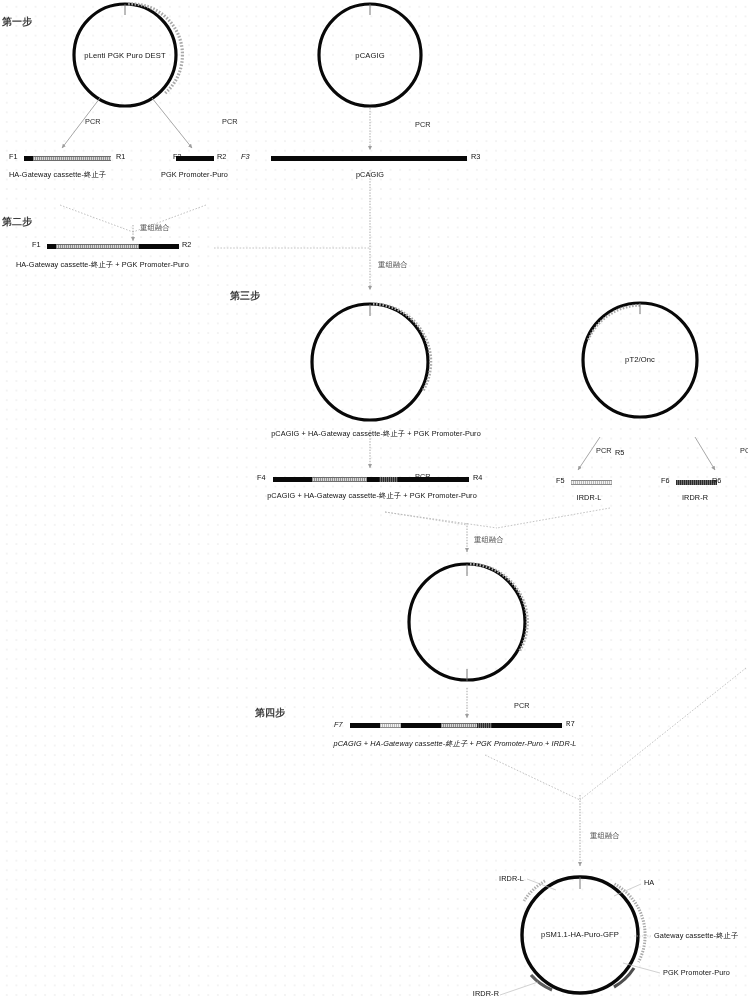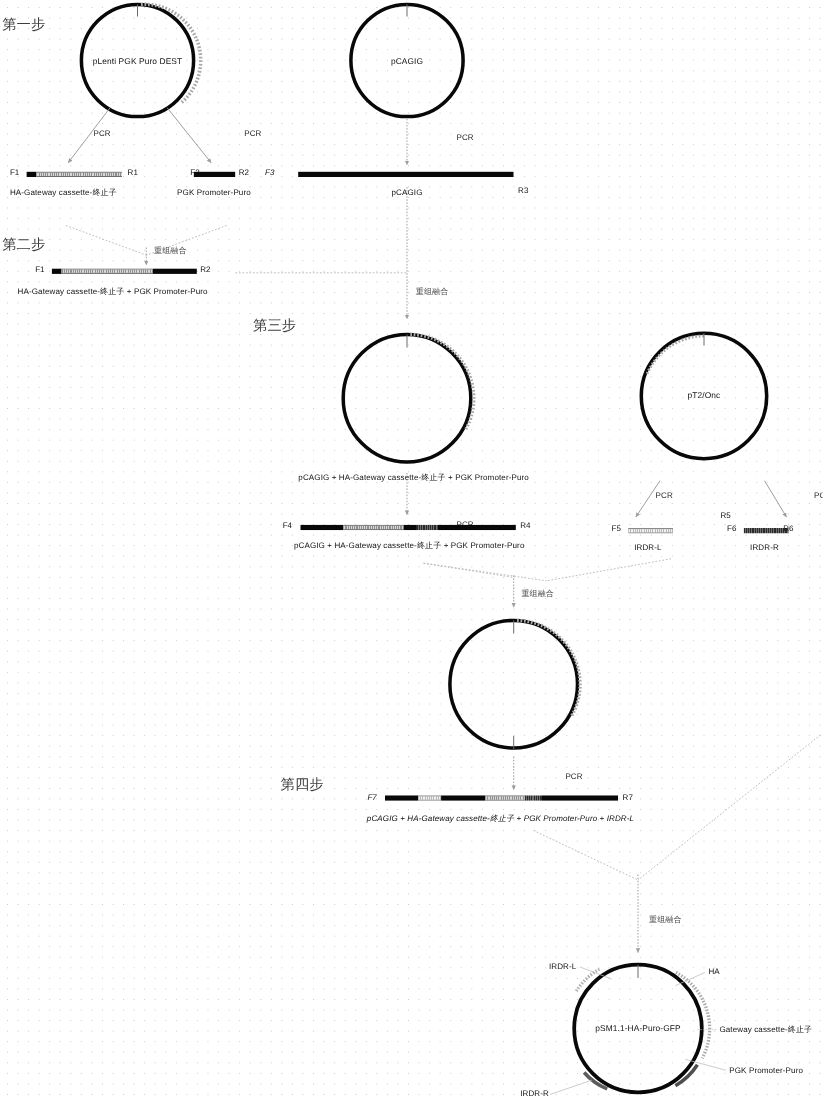--- a/index.html
+++ b/index.html
@@ -25,21 +25,21 @@
   }
   .lbl{
     position:absolute;
     font-size:7.3px;
     line-height:1.1;
     white-space:nowrap;
     color:#111;
     letter-spacing:0.1px;
   }
   .lbl.cn{ font-family:"DejaVu Sans","Liberation Sans",sans-serif; color:#4a4a4a;}
-  .lbl.step{ font-size:13px; color:#3d3d3d;}
+  .lbl.step{ font-size:10px; color:#3d3d3d;font-weight:bold;}
   .lbl.plasmid{ font-size:7.6px; color:#111; }
   .lbl.ctr{ transform:translateX(-50%); }
   .lbl.rt{ transform:translateX(-100%); }
   .pcr{ font-size:7.3px; color:#1f1f1f;padding-left:37px; }
   
   .bar{
     position:absolute;
     height:5px;
     display:flex;
     overflow:hidden;
@@ -205,21 +205,21 @@
   <div class="bar" style="left:176px;top:156px;width:38px;">
     <div class="seg black" style="width:100%"></div>
   </div>
   <div class="endlbl" style="left:217px;top:152px;">R2</div>
   <div class="lbl" style="left:161px;top:171px;">PGK Promoter-Puro</div>
 
   <div class="endlbl" style="left:241px;top:152px;font-style:italic;">F3</div>
   <div class="bar" style="left:271px;top:156px;width:196px;">
     <div class="seg black" style="width:100%"></div>
   </div>
-  <div class="endlbl" style="left:471px;top:168px;">R3</div>
+  <div class="endlbl" style="left:471px;top:152px;">R3</div>
   <div class="lbl ctr" style="left:370px;top:171px;">pCAGIG</div>
 
   <div class="endlbl" style="left:32px;top:240px;">F1</div>
   <div class="bar" style="left:47px;top:244px;width:132px;">
     <div class="seg black" style="width:7%"></div>
     <div class="seg gray" style="width:63%"></div>
     <div class="seg black" style="width:30%"></div>
   </div>
   <div class="endlbl" style="left:182px;top:240px;">R2</div>
   <div class="lbl" style="left:16px;top:261px;text-align:right;">HA-Gateway cassette-终止子 + PGK Promoter-Puro</div>
@@ -234,40 +234,40 @@
     <div class="seg dark" style="width:10%"></div>
     <div class="seg black" style="width:36%"></div>
   </div>
   <div class="endlbl" style="left:473px;top:473px;">R4</div>
   <div class="lbl ctr" style="left:372px;top:492px;">pCAGIG + HA-Gateway cassette-终止子 + PGK Promoter-Puro</div>
 
   <div class="endlbl" style="left:556px;top:476px;">F5</div>
   <div class="bar" style="left:571px;top:480px;width:41px;">
     <div class="seg light" style="width:100%"></div>
   </div>
-  <div class="endlbl" style="left:615px;top:464px;margin-left:40px;">R5</div>
+  <div class="endlbl" style="left:615px;top:448px;">R5</div>
   <div class="lbl ctr" style="left:589px;top:494px;">IRDR-L</div>
 
   <div class="endlbl" style="left:661px;top:476px;">F6</div>
   <div class="bar" style="left:676px;top:480px;width:41px;">
     <div class="seg dark" style="width:100%"></div>
   </div>
   <div class="endlbl" style="left:712px;top:476px;">R6</div>
   <div class="lbl ctr" style="left:695px;top:494px;">IRDR-R</div>
 
   <div class="endlbl" style="left:334px;top:720px;font-style:italic;">F7</div>
   <div class="bar" style="left:350px;top:723px;width:212px;">
     <div class="seg black" style="width:14%"></div>
     <div class="seg light" style="width:10%"></div>
     <div class="seg black" style="width:19%"></div>
     <div class="seg gray" style="width:17%"></div>
     <div class="seg dark" style="width:7%"></div>
     <div class="seg black" style="width:33%"></div>
   </div>
-  <div class="endlbl" style="left:566px;top:720px;">R7</div>
+  <div class="endlbl" style="left:566px;top:720px;font-family:Liberation Mono, monospace;">R7</div>
   <div class="lbl ctr" style="left:455px;top:740px;font-style:italic;">pCAGIG + HA-Gateway cassette-终止子 + PGK Promoter-Puro + IRDR-L</div>
 
   <div class="lbl rt" style="left:524px;top:875px;">IRDR-L</div>
   <div class="lbl" style="left:644px;top:879px;">HA</div>
   <div class="lbl" style="left:654px;top:932px;">Gateway cassette-终止子</div>
   <div class="lbl" style="left:663px;top:969px;">PGK Promoter-Puro</div>
   <div class="lbl rt" style="left:499px;top:990px;">IRDR-R</div>
 
 </div>
 

